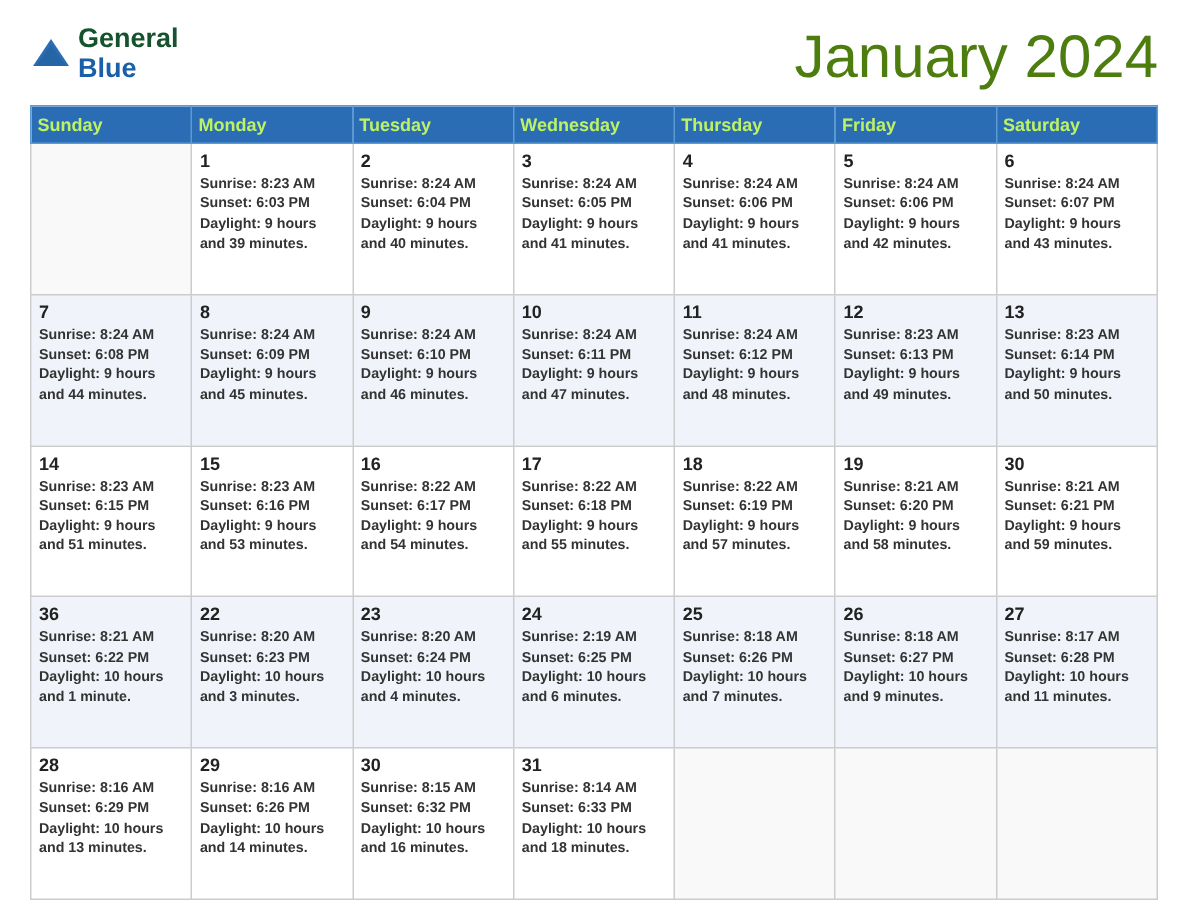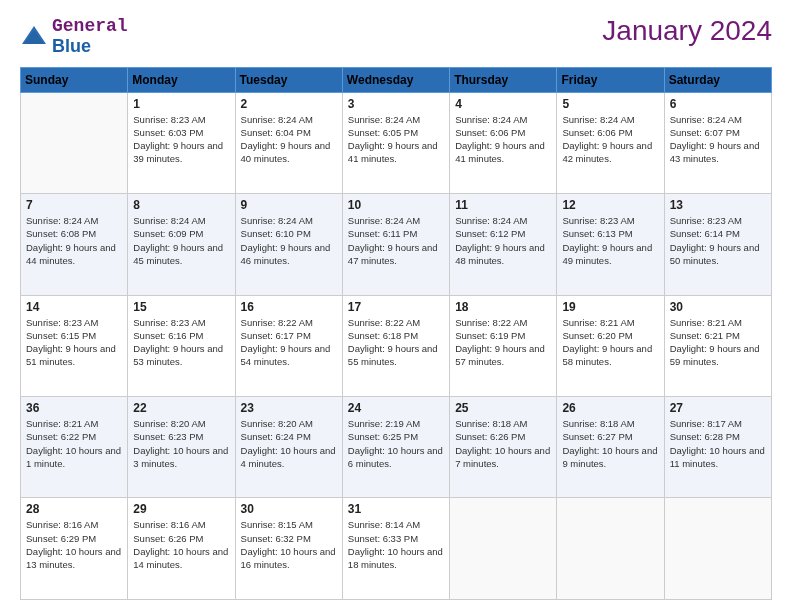--- a/index.html
+++ b/index.html
@@ -26,49 +26,49 @@
     .logo {
       display: flex;
       align-items: center;
       gap: 4px;
     }
     .logo-text {
       font-size: 18px;
       font-weight: bold;
       line-height: 1.1;
     }
-    .logo-general { color: #701a75; font-family: Liberation Mono, monospace; }
+    .logo-general { color: #14532d; }
     .logo-blue { color: #1a5fa8; }
     .logo-icon {
       width: 28px;
       height: 28px;
     }
     .title-block {
       text-align: right;
     }
     .month-title {
-      font-size: 28px;
+      font-size: 40px;
       font-weight: normal;
-      color: #701a75;
+      color: #4d7c0f;
       line-height: 1.1;
     }
     .subtitle {
       font-size: 14px;
       color: #444;
     }
     .calendar {
       flex: 1;
       border: 1px solid #ccc;
       border-collapse: collapse;
       width: 100%;
       table-layout: fixed;
     }
     .calendar th {
       background-color: #2a6db5;
-      color: #000000;
+      color: #bef264;
       font-size: 12px;
       font-weight: bold;
       padding: 5px 4px;
       text-align: left;
       border: 1px solid #5a9ad5;
     }
     .calendar td {
       border: 1px solid #ccc;
       vertical-align: top;
       padding: 4px 5px;
@@ -83,20 +83,21 @@
       font-size: 12px;
       font-weight: bold;
       color: #222;
       display: block;
       margin-bottom: 2px;
     }
     .day-info {
       font-size: 9.5px;
       line-height: 1.4;
       color: #333;
+      font-weight: bold;
     }
     .row-shade {
       background-color: #f0f4fa;
     }
     .row-white {
       background-color: #ffffff;
     }
   </style>
 </head>
 <body>

